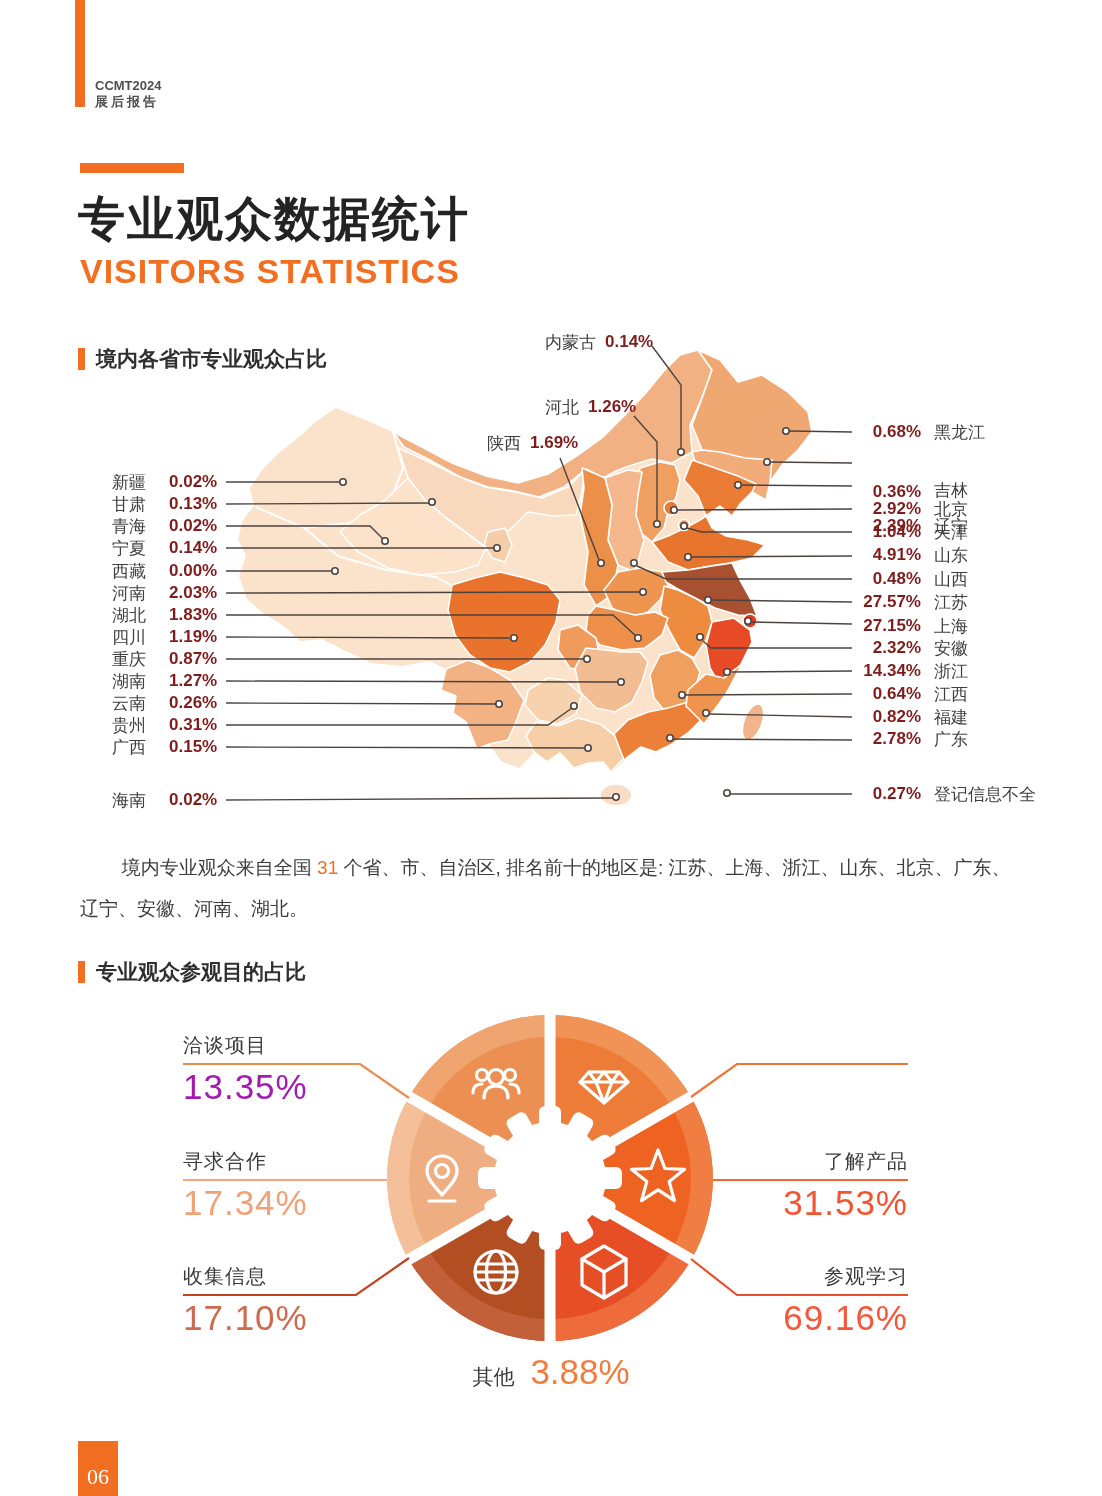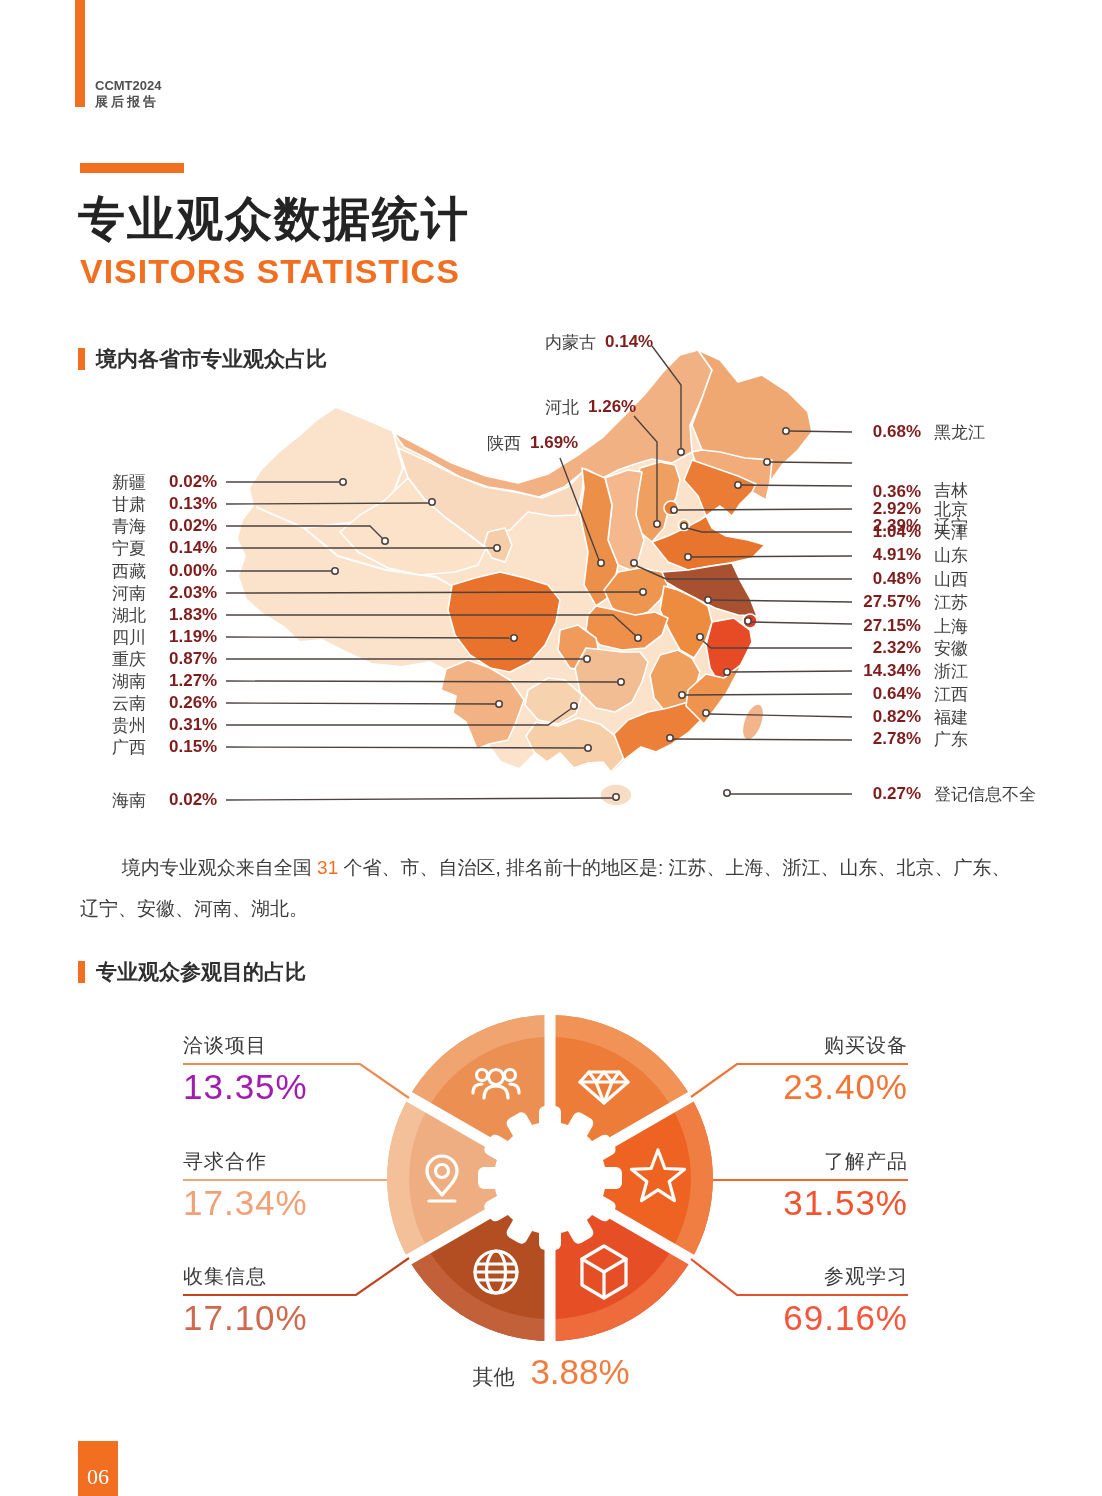--- a/index.html
+++ b/index.html
@@ -406,24 +406,20 @@
 
   <div id="sec-pie" class="abs section-title">
     <span class="bar"></span>
     <span>专业观众参观目的占比</span>
   </div>
 
   <div class="pie-label pl-left abs" style="top:1032px">
     <div class="pl-zh">洽谈项目</div>
     <div class="pl-pct c-a">13.35%</div>
   </div>
-  <div class="pie-label pl-right abs" style="top:1032px">
-    <div class="pl-zh">购买设备</div>
-    <div class="pl-pct c-b">23.40%</div>
-  </div>
   <div class="pie-label pl-left abs" style="top:1148px">
     <div class="pl-zh">寻求合作</div>
     <div class="pl-pct c-c">17.34%</div>
   </div>
   <div class="pie-label pl-right abs" style="top:1148px">
     <div class="pl-zh">了解产品</div>
     <div class="pl-pct c-d">31.53%</div>
   </div>
   <div class="pie-label pl-left abs" style="top:1263px">
     <div class="pl-zh">收集信息</div>

